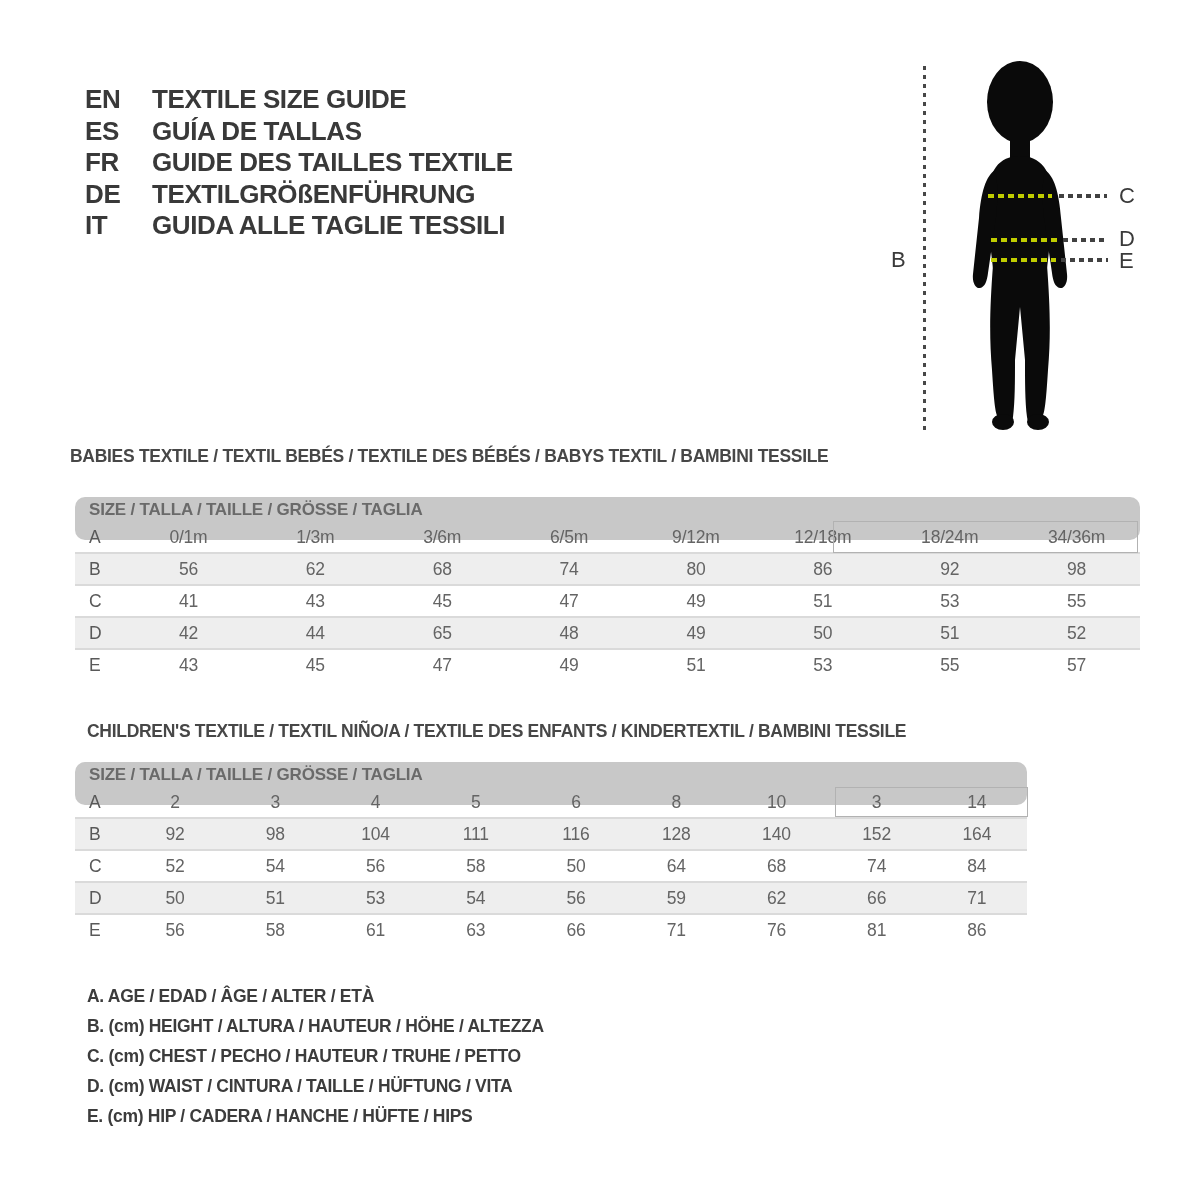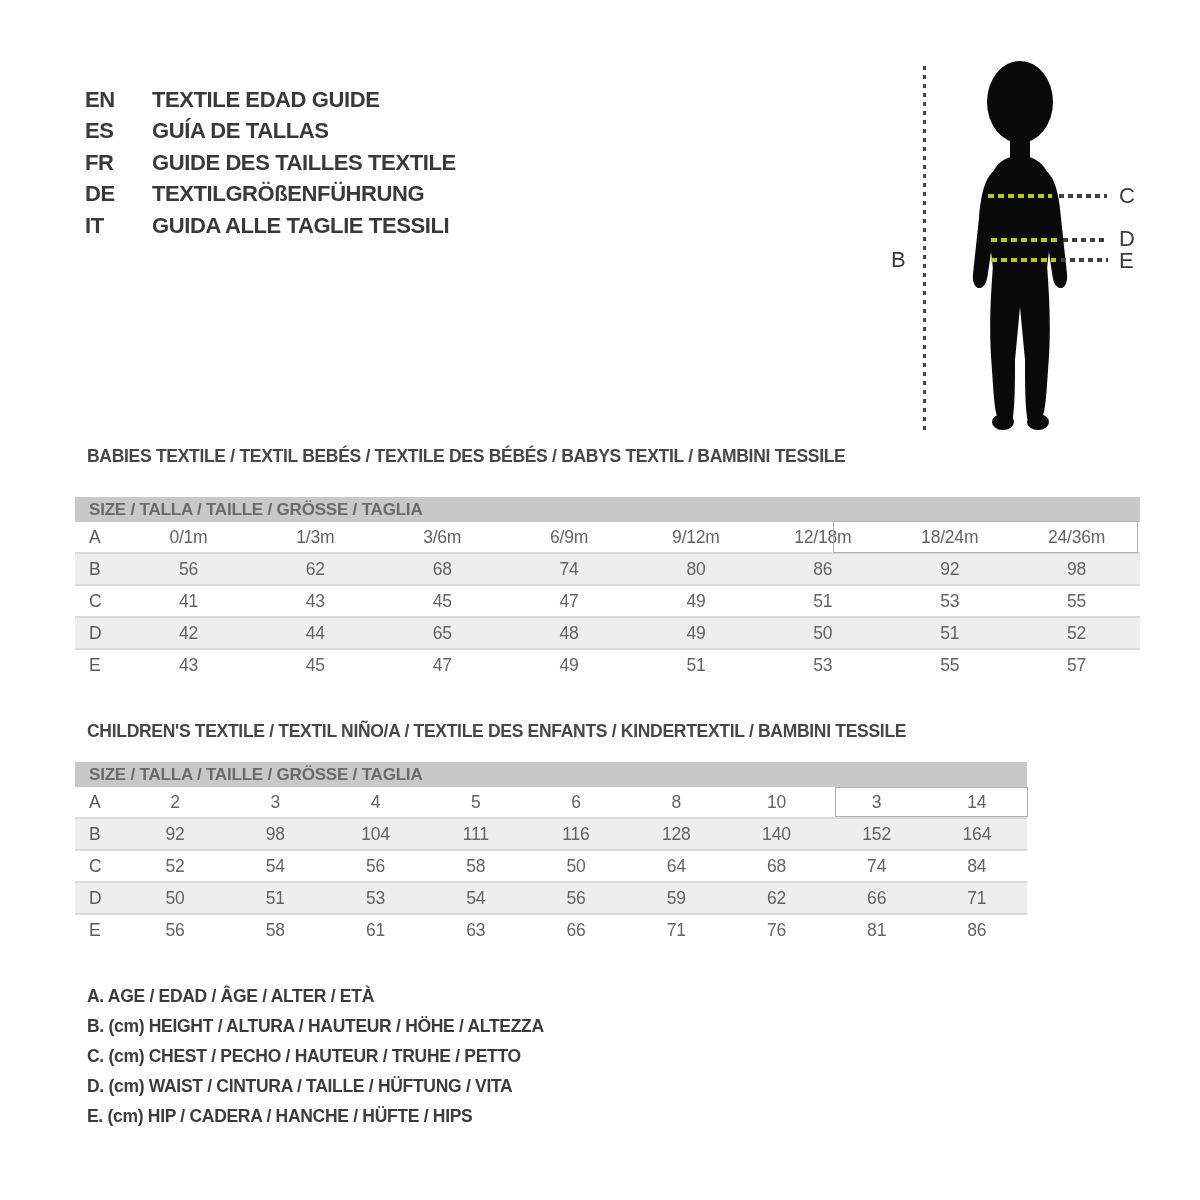--- a/index.html
+++ b/index.html
@@ -1,34 +1,34 @@
 <!DOCTYPE html>
 <html><head>
 <meta charset="utf-8">
 <style>
   html,body{margin:0;padding:0;background:#ffffff;}
   .canvas{position:relative;width:1200px;height:1200px;background:#ffffff;
           font-family:"Liberation Sans",sans-serif;overflow:hidden;}
 
   
   .lang-block{position:absolute;left:85px;top:84px;}
-  .lang-row{display:flex;height:31.5px;align-items:center;font-size:22px;
+  .lang-row{display:flex;height:31.5px;align-items:center;font-size:26px;
             font-weight:bold;color:#393939;letter-spacing:-0.4px;}
   .lang-code{width:67px;}
 
   
   .section-heading{position:absolute;font-size:17.5px;font-weight:bold;color:#474747;
                    letter-spacing:-0.3px;white-space:nowrap;}
-  #babies-heading{left:87px;top:446px;}
+  #babies-heading{left:70px;top:446px;}
   #children-heading{left:87px;top:721px;}
 
   
-  .size-bar{position:absolute;height:25px;background:#c8c8c8;color:#6a6a6a;
+  .size-bar{position:absolute;height:43px;background:#c8c8c8;color:#6a6a6a;
             font-size:17px;font-weight:bold;line-height:25px;padding-left:14px;
-            box-sizing:border-box;letter-spacing:-0.2px;}
+            box-sizing:border-box;letter-spacing:-0.2px;border-radius:10px;}
   #bar1{left:75px;top:497px;width:1065px;}
   #bar2{left:75px;top:762px;width:952px;}
 
   
   table.size-table{position:absolute;border-collapse:collapse;table-layout:fixed;}
   #table1{left:75px;top:522px;width:1065px;}
   #table2{left:75px;top:787px;width:952px;}
   .size-table td{height:30px;padding:0;font-size:17.5px;color:#646464;text-align:center;
                  letter-spacing:-0.2px;}
   .size-table td.letter{text-align:left;padding-left:14px;width:36px;color:#595959;}
@@ -66,21 +66,21 @@
   #e-ext{left:201px;top:203px;width:47px;}
 </style>
 </head>
 <body>
 
 <div class="canvas">
 
   <div class="lang-block" id="lang-block">
       <div class="lang-row">
         <div class="lang-code">EN</div>
-        <div class="lang-title">TEXTILE EDAD GUIDE</div>
+        <div class="lang-title">TEXTILE SIZE GUIDE</div>
       </div>
       <div class="lang-row">
         <div class="lang-code">ES</div>
         <div class="lang-title">GUÍA DE TALLAS</div>
       </div>
       <div class="lang-row">
         <div class="lang-code">FR</div>
         <div class="lang-title">GUIDE DES TAILLES TEXTILE</div>
       </div>
       <div class="lang-row">
@@ -121,25 +121,25 @@
 
   <div class="section-heading" id="babies-heading">BABIES TEXTILE / TEXTIL BEBÉS / TEXTILE DES BÉBÉS / BABYS TEXTIL / BAMBINI TESSILE</div>
   <div class="size-bar" id="bar1">SIZE / TALLA / TAILLE / GRÖSSE / TAGLIA</div>
   <table class="size-table" id="table1">
       <tbody>
         <tr>
           <td class="letter">A</td>
           <td>0/1m</td>
           <td>1/3m</td>
           <td>3/6m</td>
-          <td>6/9m</td>
+          <td>6/5m</td>
           <td>9/12m</td>
           <td>12/18m</td>
           <td>18/24m</td>
-          <td>24/36m</td>
+          <td>34/36m</td>
         </tr>
         <tr class="band">
           <td class="letter">B</td>
           <td>56</td>
           <td>62</td>
           <td>68</td>
           <td>74</td>
           <td>80</td>
           <td>86</td>
           <td>92</td>

